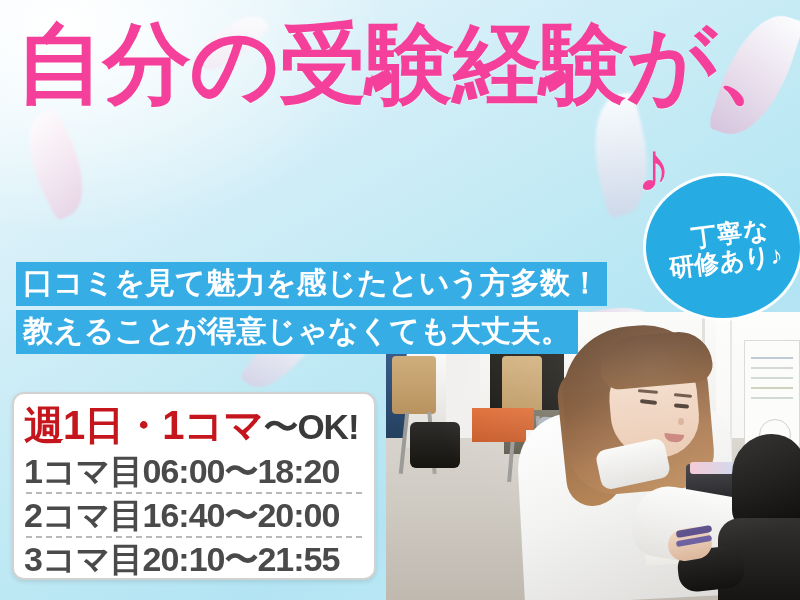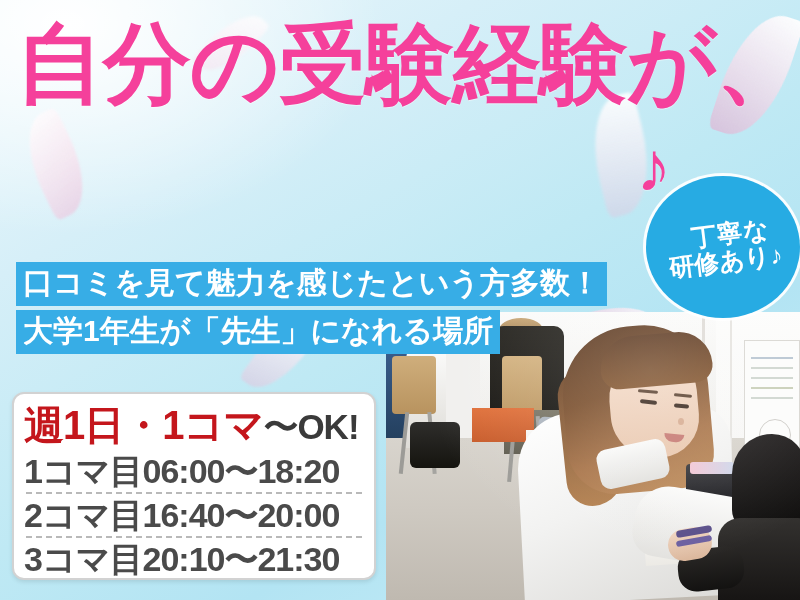--- a/index.html
+++ b/index.html
@@ -267,27 +267,27 @@
   <div id="badge">
     <div class="circle"></div>
     <div class="btxt">
       <span class="bl1">丁寧な</span>
       <span class="bl2">研修あり♪</span>
     </div>
   </div>
 
   <div id="bars">
     <span class="barRow"><span class="bar">口コミを見て魅力を感じたという方多数！</span></span>
-    <span class="barRow"><span class="bar">大学1年生が「先生」になれる場所</span></span>
+    <span class="barRow"><span class="bar">教えることが得意じゃなくても大丈夫。</span></span>
   </div>
 
   <div id="card">
     <div class="title">
       <span class="red">週1日・1コマ</span><span class="blk">〜OK!</span>
     </div>
     <div class="slot">1コマ目06:00〜18:20</div>
     <div class="dashed"></div>
     <div class="slot">2コマ目16:40〜20:00</div>
     <div class="dashed"></div>
-    <div class="slot">3コマ目20:10〜21:30</div>
+    <div class="slot">3コマ目20:10〜21:55</div>
   </div>
 
 </div>
 
 </body></html>

